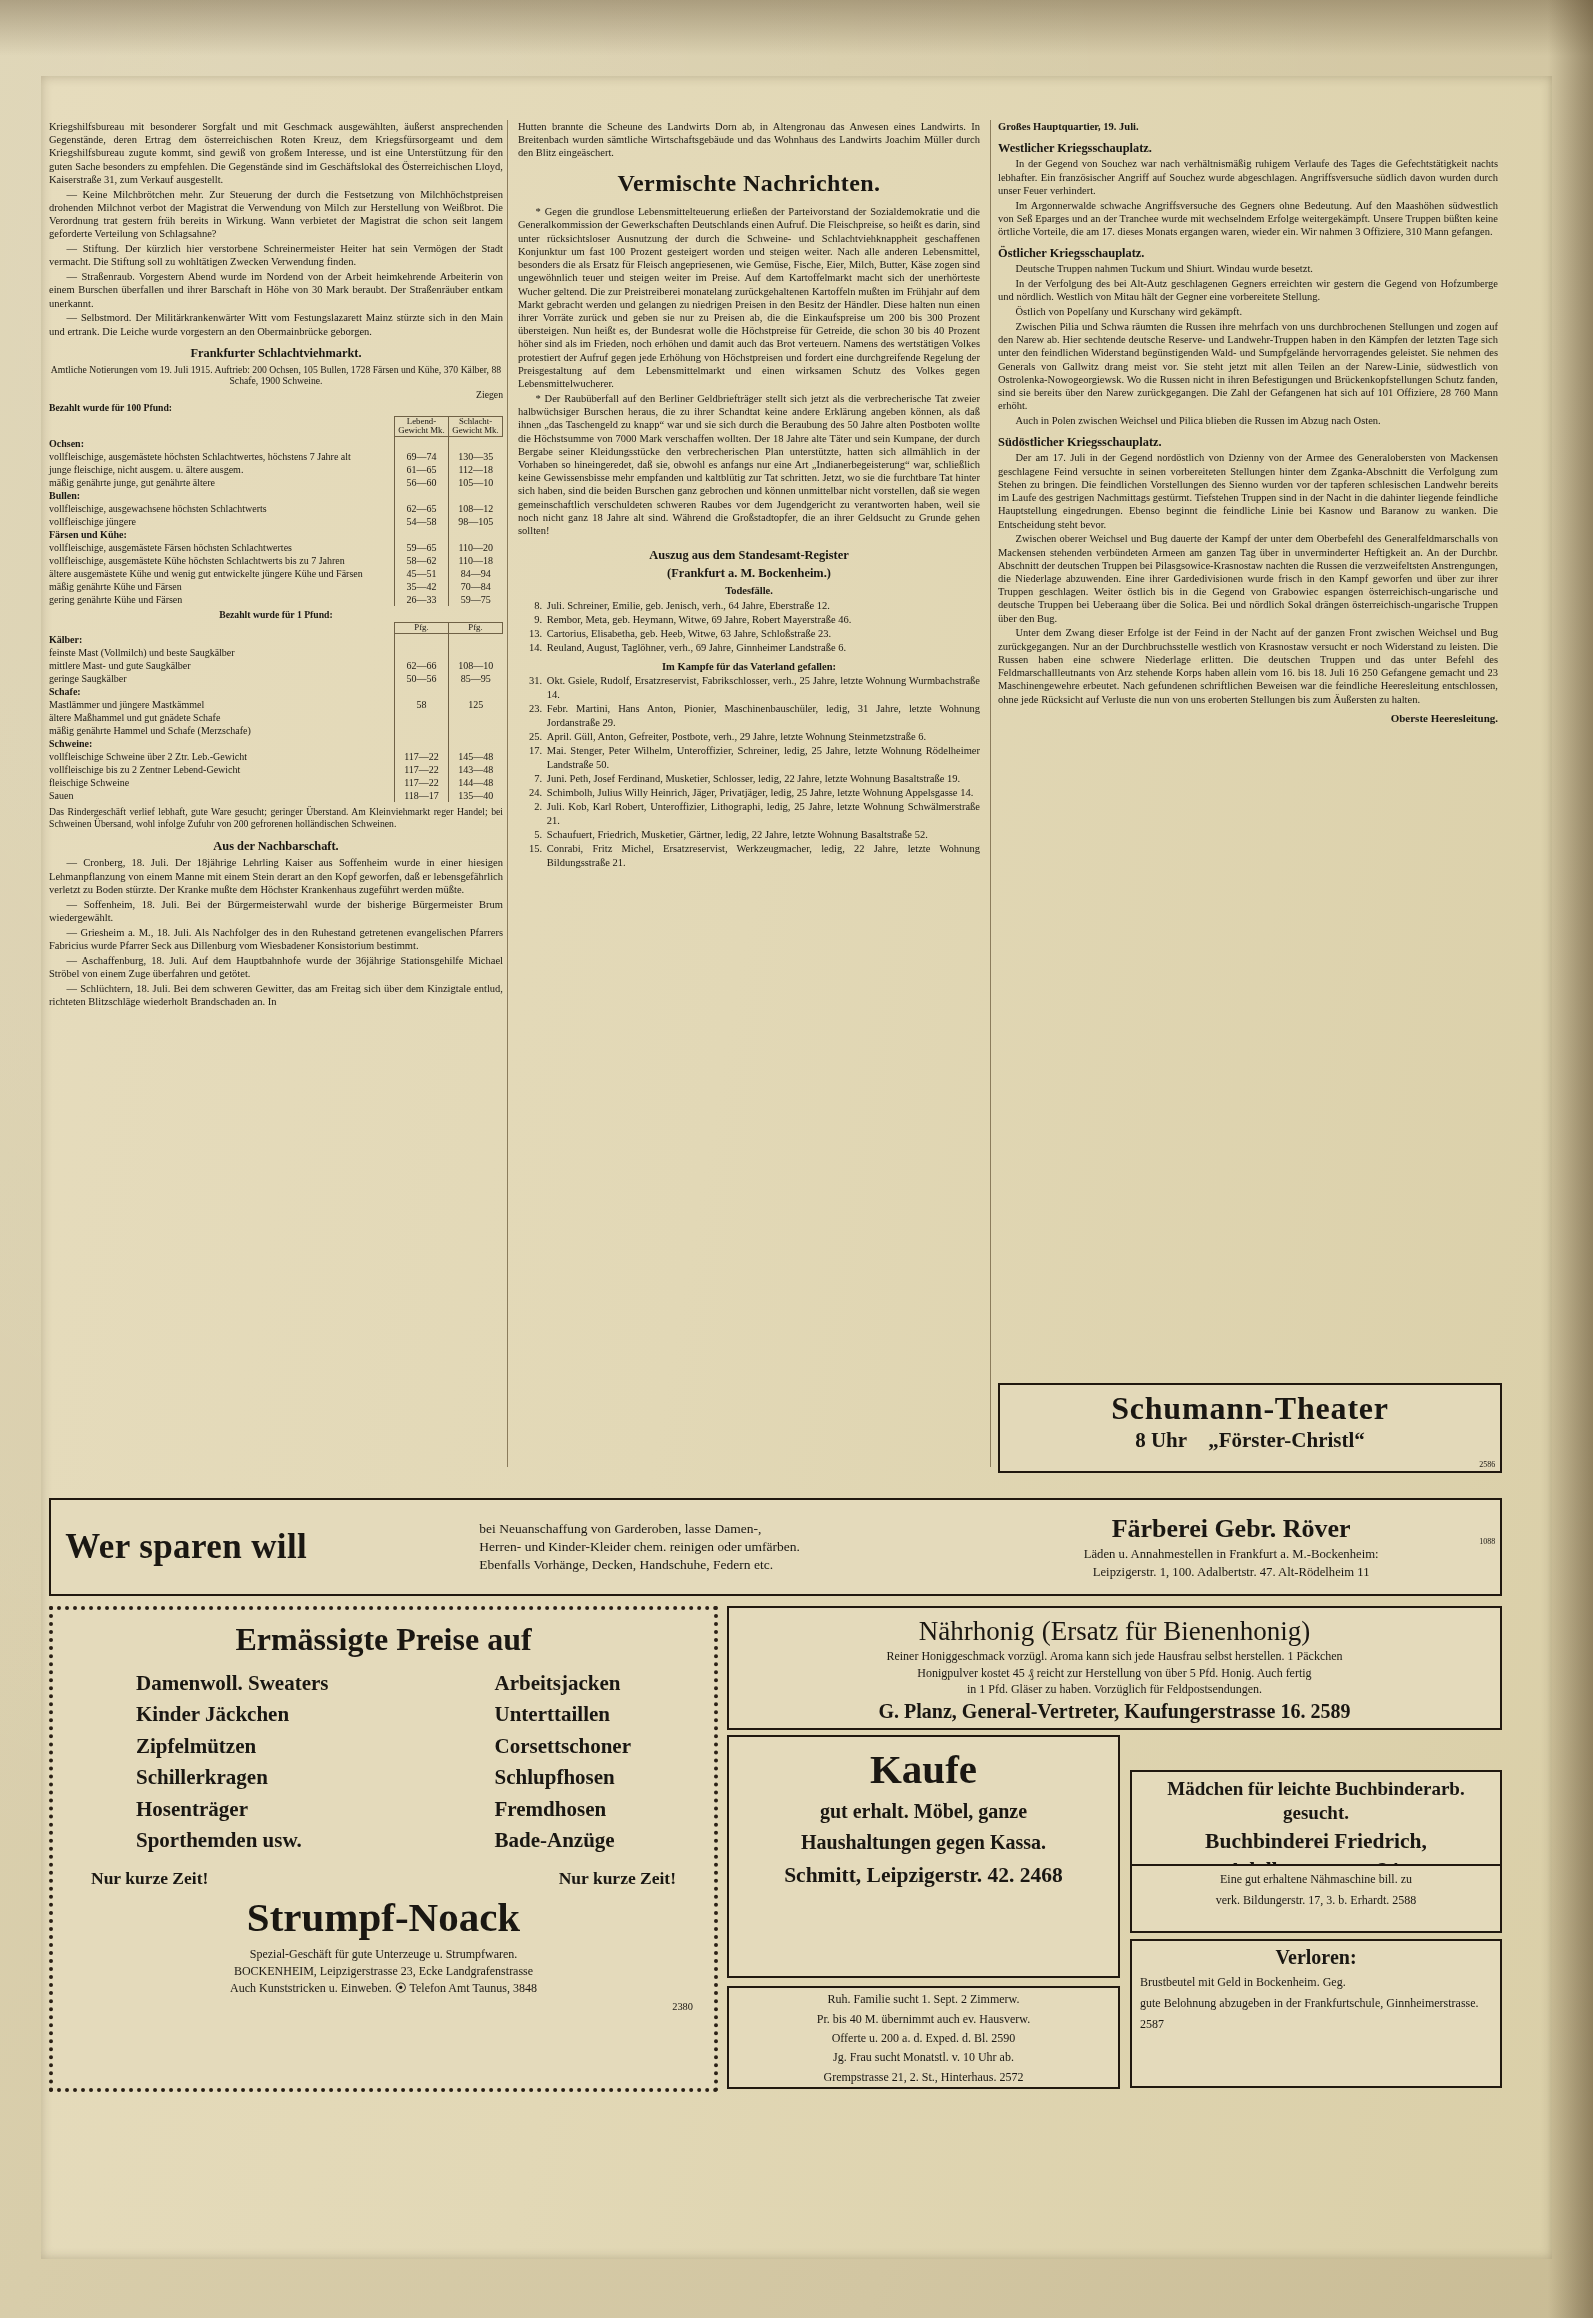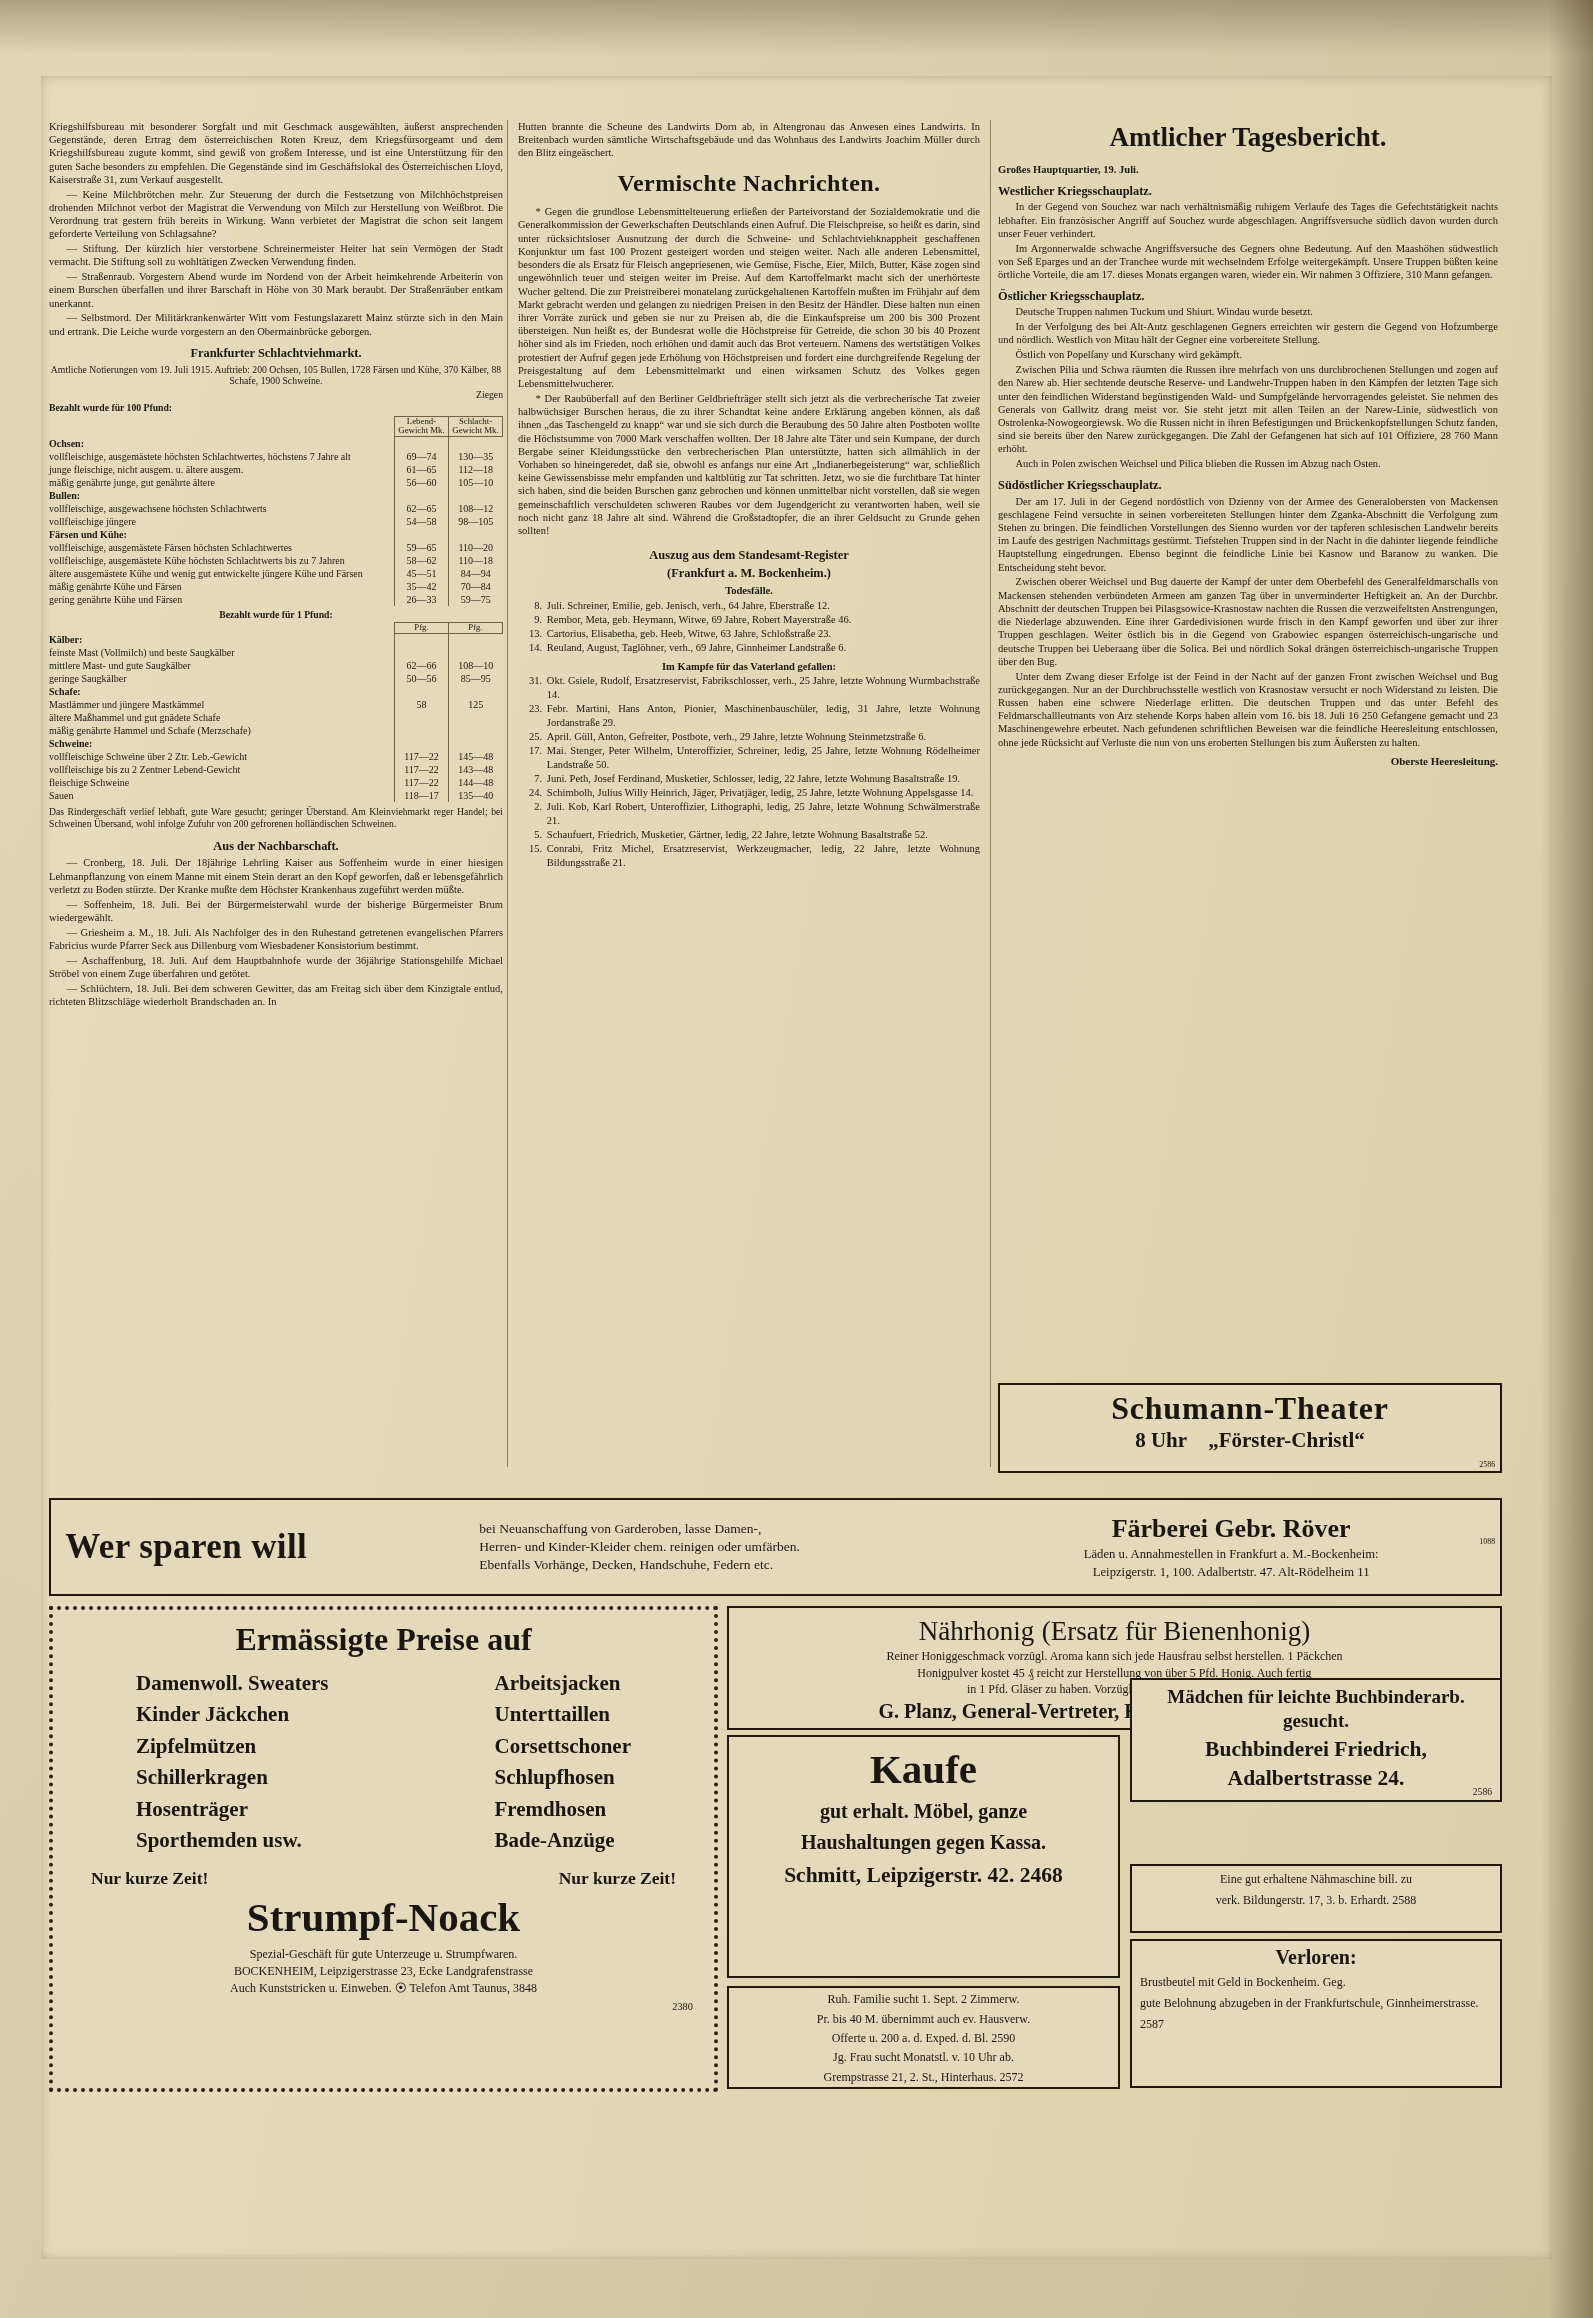--- a/index.html
+++ b/index.html
@@ -111,21 +111,21 @@
   .ad2 .n{text-align:center;font-weight:bold;font-size:20px;margin-top:3.2px;}
 
   .ad3{left:727px;top:1735px;width:389px;height:239px;}
   .ad3 .t{text-align:center;font-weight:bold;font-size:41px;margin-top:8px;}
   .ad3 .l{text-align:center;font-weight:bold;font-size:20px;margin-top:4.8px;line-height:1.3;}
   .ad3 .b{text-align:center;font-weight:bold;font-size:21.5px;margin-top:8px;}
 
   .ad4{left:727px;top:1986px;width:389px;height:99px;}
   .ad4 p{font-size:12px;line-height:1.35;margin:3.2px 4.8px;}
 
-  .ad5{left:1130px;top:1678px;width:368px;height:120px;}
+  .ad5{left:1130px;top:1770px;width:368px;height:120px;}
   .ad5 .t{text-align:center;font-weight:bold;font-size:19px;line-height:1.3;margin-top:4.8px;}
   .ad5 .n{text-align:center;font-weight:bold;font-size:21.5px;margin-top:3.2px;}
   .ad5 .num{position:absolute;right:8px;bottom:3.2px;font-size:9.6px;}
 
   .ad6{left:1130px;top:1864px;width:368px;height:65px;}
   .ad6 p{font-size:12px;line-height:1.35;margin:4.8px 6.4px;text-align:center;}
 
   .ad7{left:1130px;top:1939px;width:368px;height:145px;}
   .ad7 .t{text-align:center;font-weight:bold;font-size:20px;margin-top:4.8px;}
   .ad7 p{font-size:12px;line-height:1.35;margin:4.8px 8px;text-align:justify;}
@@ -389,21 +389,20 @@
           <span class="txt">Schaufuert, Friedrich, Musketier, Gärtner, ledig, 22 Jahre, letzte Wohnung Basaltstraße 52.</span>
         </div>
       <div class="regrow">
           <span class="num">15.</span>
           <span class="txt">Conrabi, Fritz Michel, Ersatzreservist, Werkzeugmacher, ledig, 22 Jahre, letzte Wohnung Bildungsstraße 21.</span>
         </div>
     </div>
   </div>
 
   <div class="col c3">
-    <p class="hdr-big">Amtlicher Tagesbericht.</p>
     <p class="small b">Großes Hauptquartier, 19. Juli.</p>
 
     <p class="sub">Westlicher Kriegsschauplatz.</p>
     <p class="small ind">In der Gegend von Souchez war nach verhältnismäßig ruhigem Verlaufe des Tages die Gefechtstätigkeit nachts lebhafter. Ein französischer Angriff auf Souchez wurde abgeschlagen. Angriffsversuche südlich davon wurden durch unser Feuer verhindert.</p>
     <p class="small ind">Im Argonnerwalde schwache Angriffsversuche des Gegners ohne Bedeutung. Auf den Maashöhen südwestlich von Seß Eparges und an der Tranchee wurde mit wechselndem Erfolge weitergekämpft. Unsere Truppen büßten keine örtliche Vorteile, die am 17. dieses Monats ergangen waren, wieder ein. Wir nahmen 3 Offiziere, 310 Mann gefangen.</p>
 
     <p class="sub">Östlicher Kriegsschauplatz.</p>
     <p class="small ind">Deutsche Truppen nahmen Tuckum und Shiurt. Windau wurde besetzt.</p>
     <p class="small ind">In der Verfolgung des bei Alt-Autz geschlagenen Gegners erreichten wir gestern die Gegend von Hofzumberge und nördlich. Westlich von Mitau hält der Gegner eine vorbereitete Stellung.</p>
     <p class="small ind">Östlich von Popelſany und Kurschany wird gekämpft.</p>

